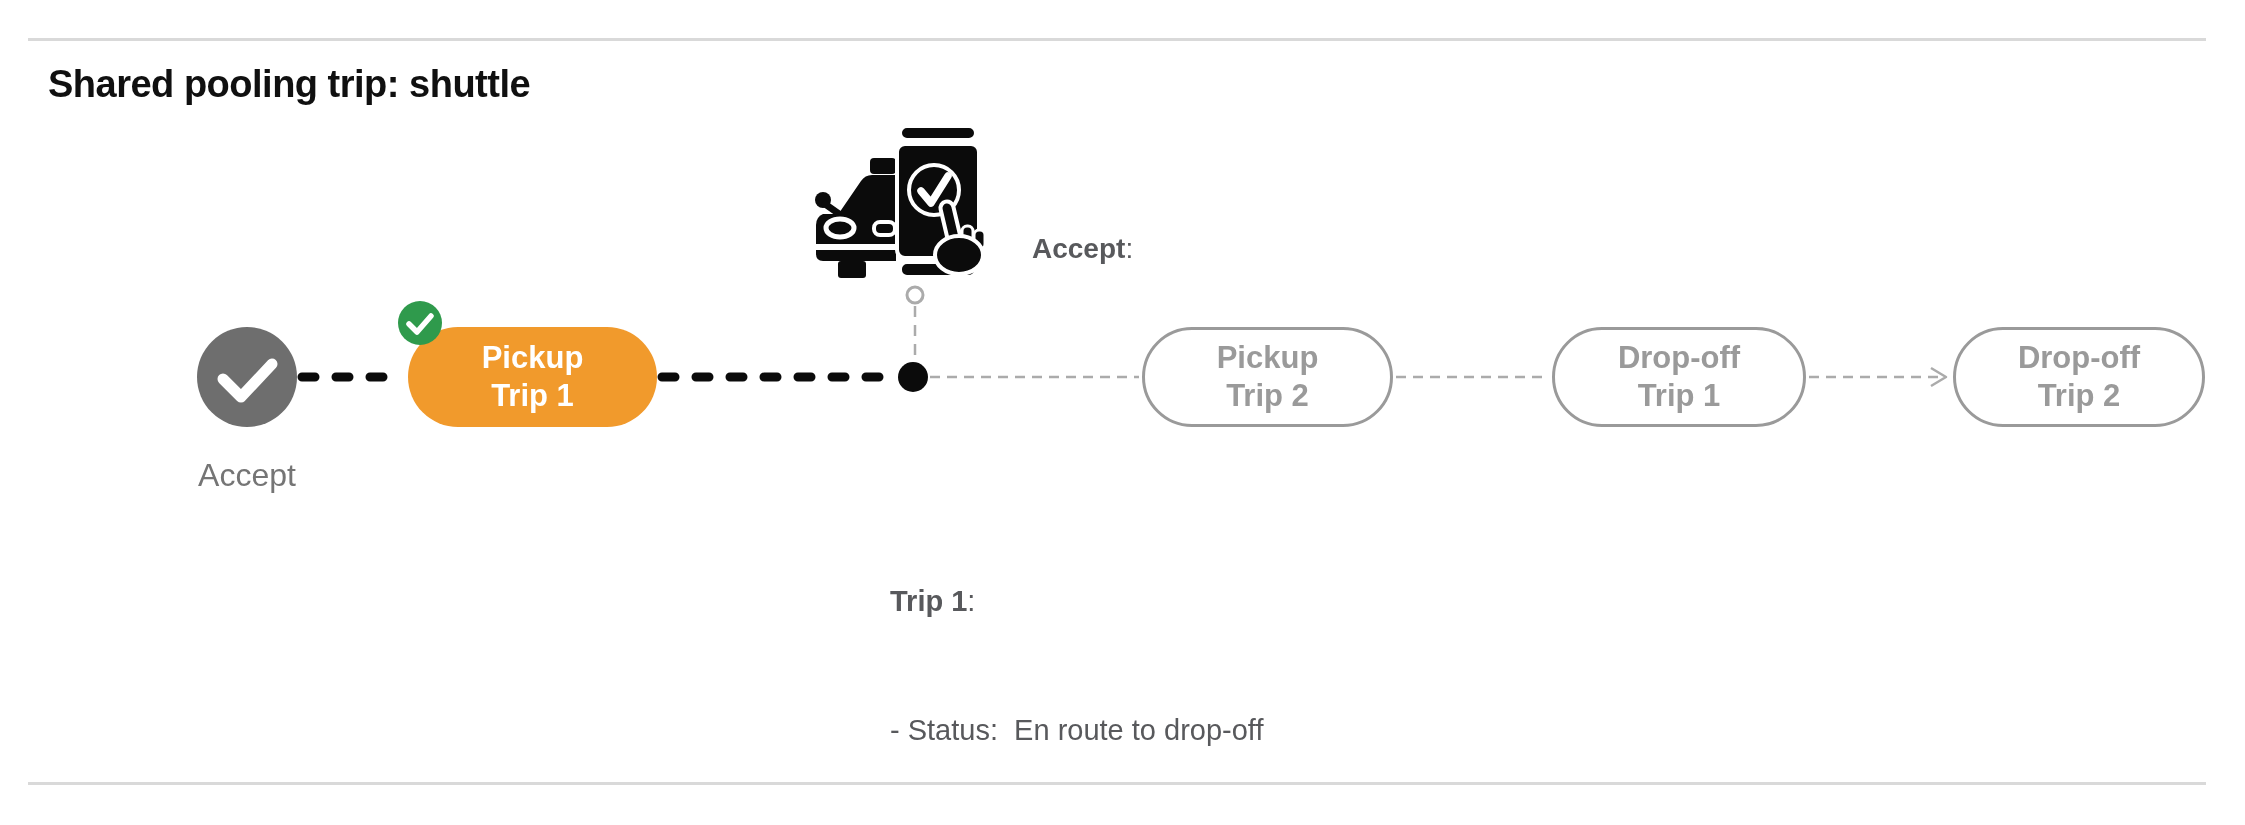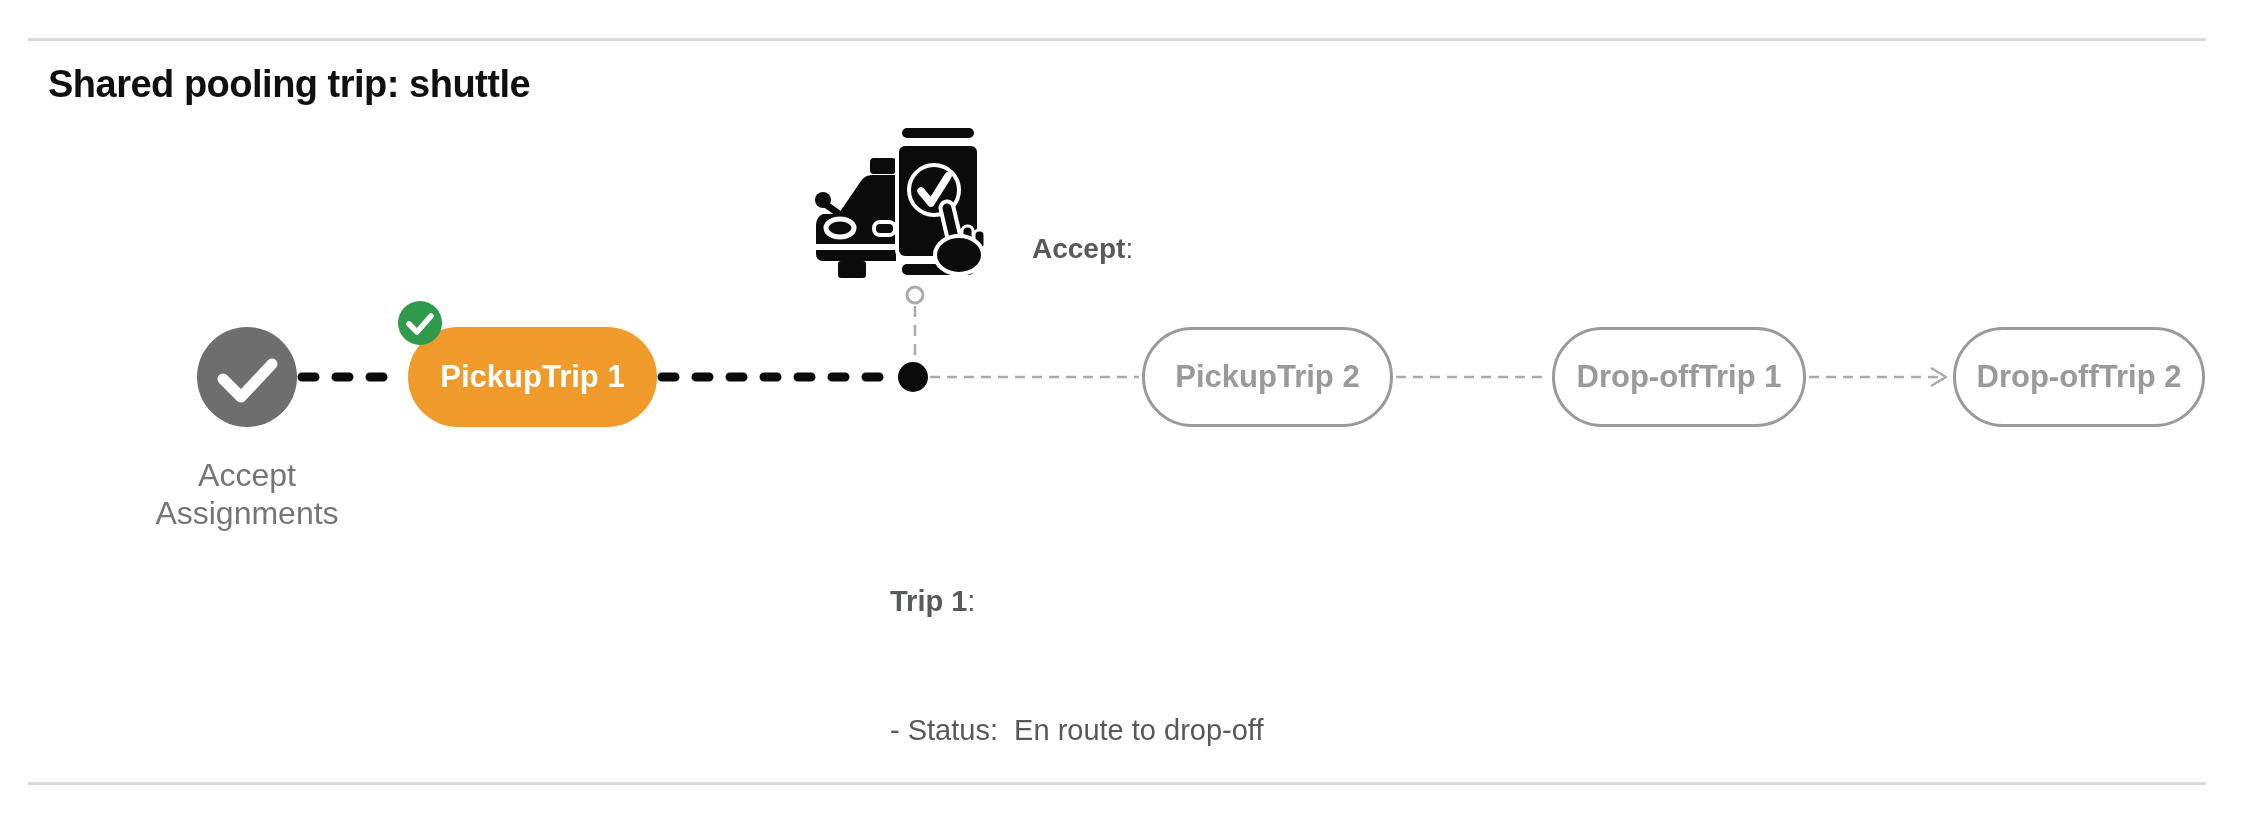--- a/index.html
+++ b/index.html
@@ -30,21 +30,21 @@
     border-radius:50%;background:#6E6E6E;
     display:flex;align-items:center;justify-content:center;
   }
   .start-label{
     position:absolute;left:97px;top:456px;width:300px;
     text-align:center;color:#757575;font-size:32px;line-height:38px;
   }
   .pill{
     position:absolute;top:327px;height:100px;box-sizing:border-box;
     border-radius:50px;
-    display:flex;align-items:center;justify-content:center;
+    display:flex;flex-direction:column;align-items:center;justify-content:center;
     font-weight:bold;font-size:31px;line-height:38px;text-align:center;
     white-space:nowrap;
   }
   .pill.current{background:#F19A2C;color:#ffffff;}
   .pill.upcoming{background:#ffffff;border:3px solid #9A9A9A;color:#9A9A9A;}
   .pill.p1{left:408px;width:249px;}
   .pill.p2{left:1142px;width:251px;}
   .pill.p3{left:1552px;width:254px;}
   .pill.p4{left:1953px;width:252px;}
   .badge{
@@ -87,21 +87,20 @@
     <circle cx="913" cy="377" r="15" fill="#0B0B0B"></circle>
   </svg>
 
   <div class="node-circle">
     <svg width="100" height="100" viewBox="0 0 100 100">
       <polyline points="26,52 44,70 75,37" fill="none" stroke="#ffffff" stroke-width="11" stroke-linecap="round" stroke-linejoin="round"></polyline>
     </svg>
   </div>
   <div class="start-label">
     <div>Accept</div>
-    <div>Assignments</div>
   </div>
 
   <div class="pill current p1">
     <div>Pickup</div>
     <div>Trip 1</div>
   </div>
   <div class="badge">
     <svg width="44" height="44" viewBox="0 0 44 44">
       <polyline points="11,23 19,31 33,15" fill="none" stroke="#ffffff" stroke-width="5.5" stroke-linecap="round" stroke-linejoin="round"></polyline>
     </svg>

